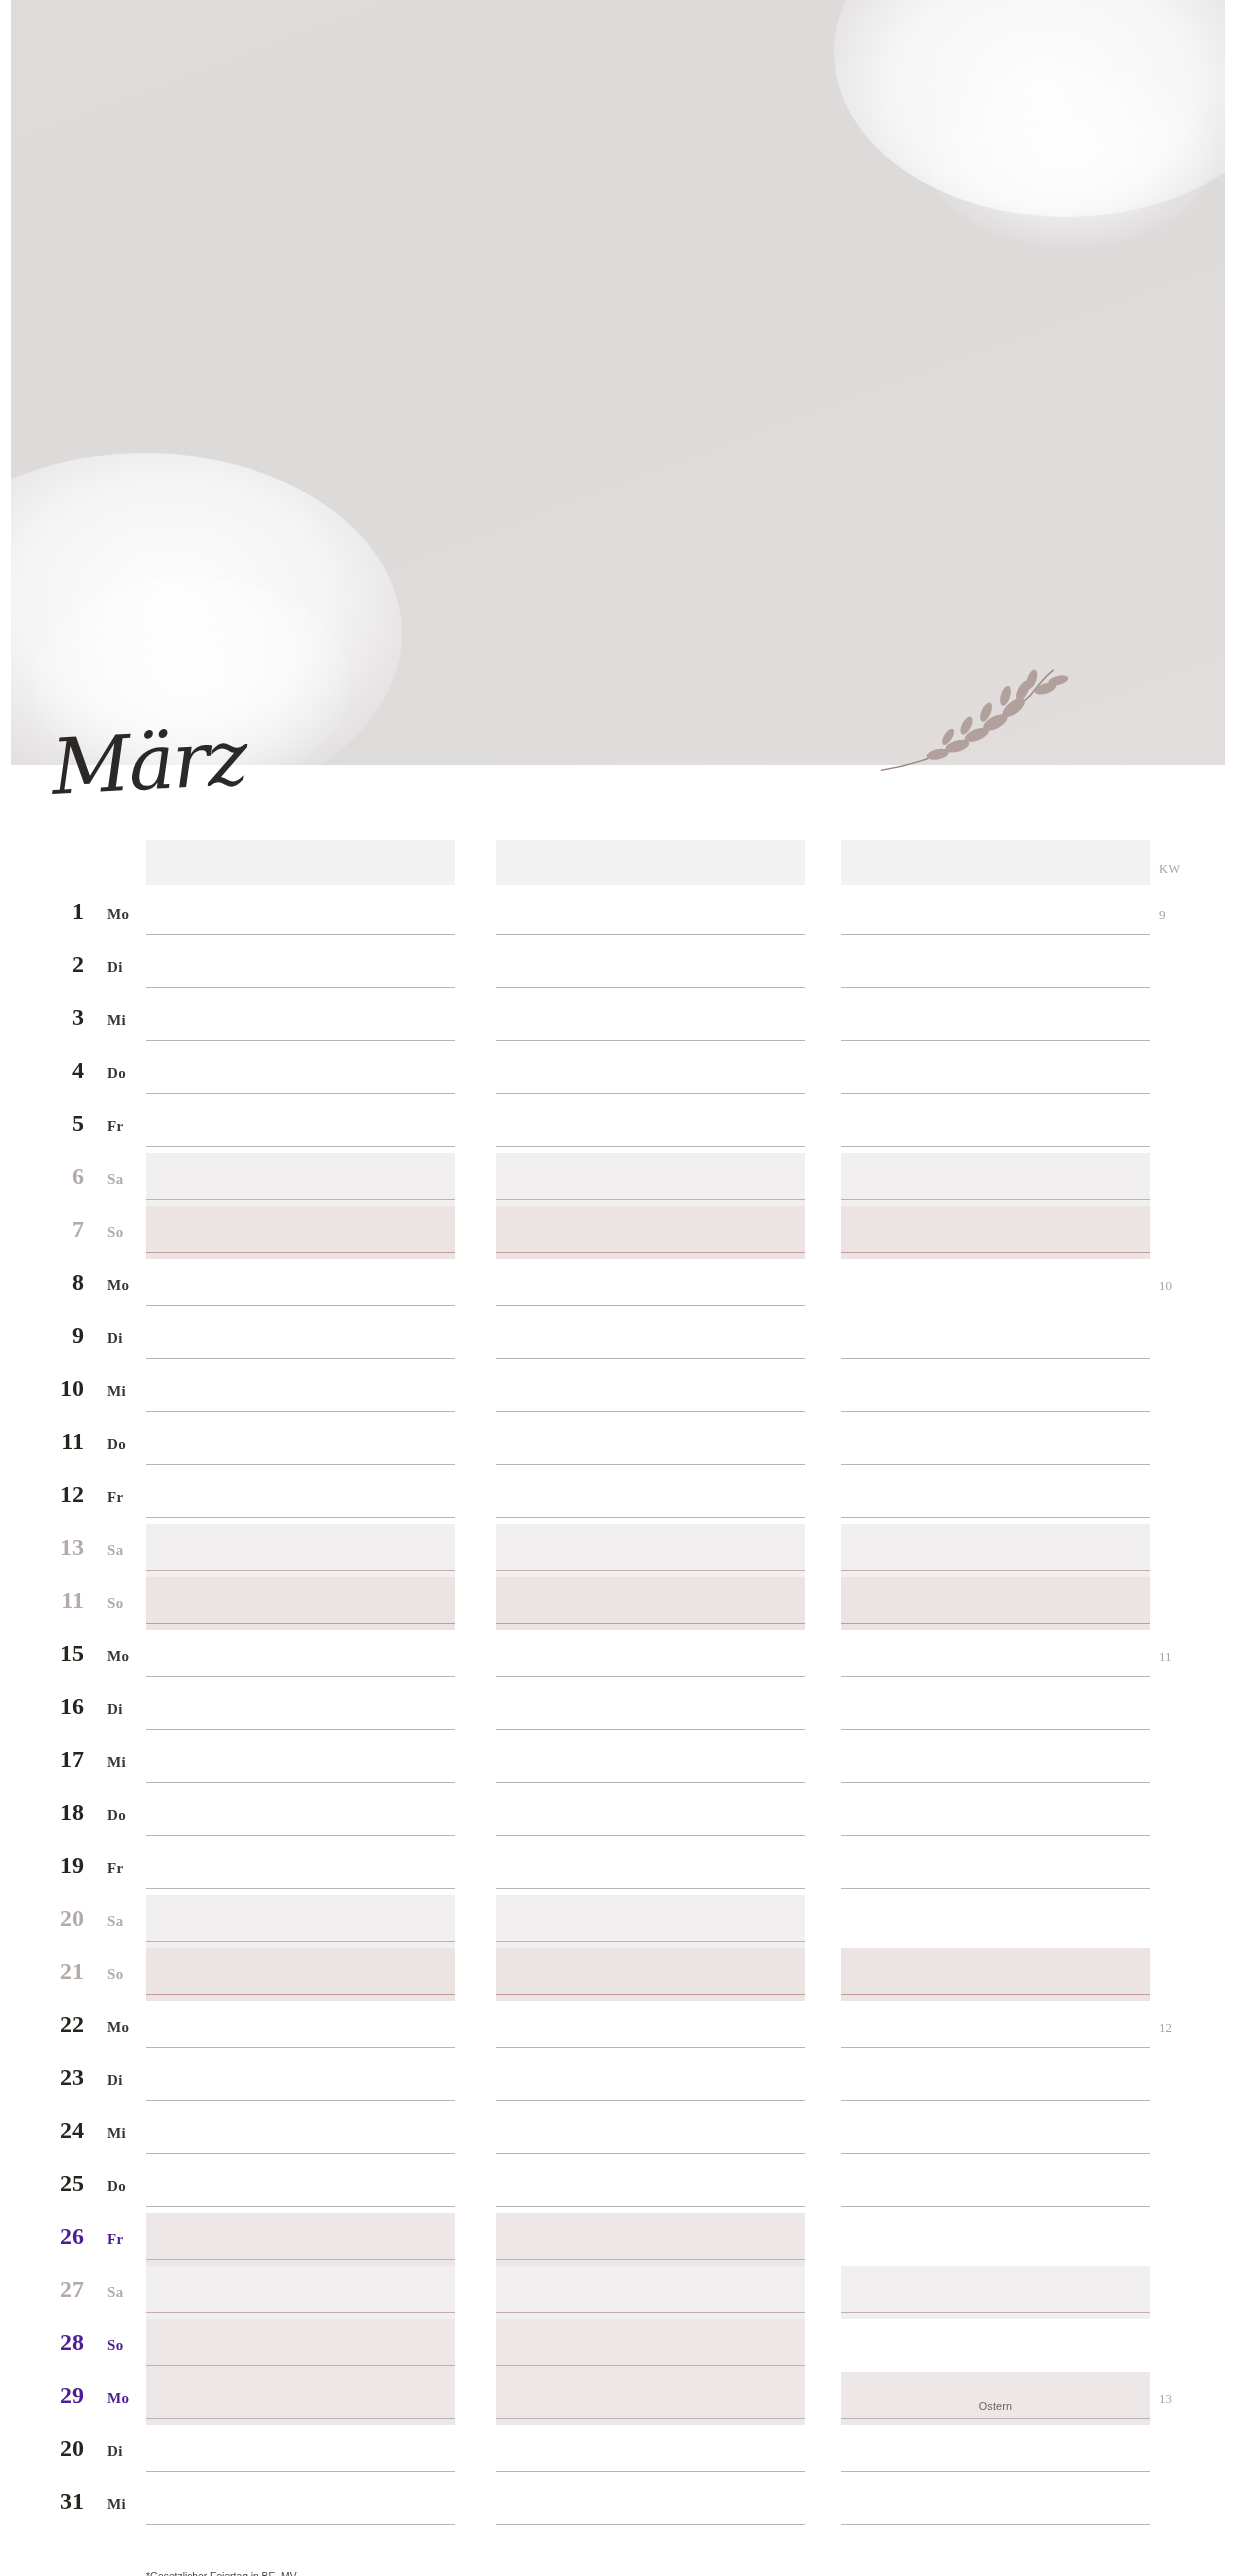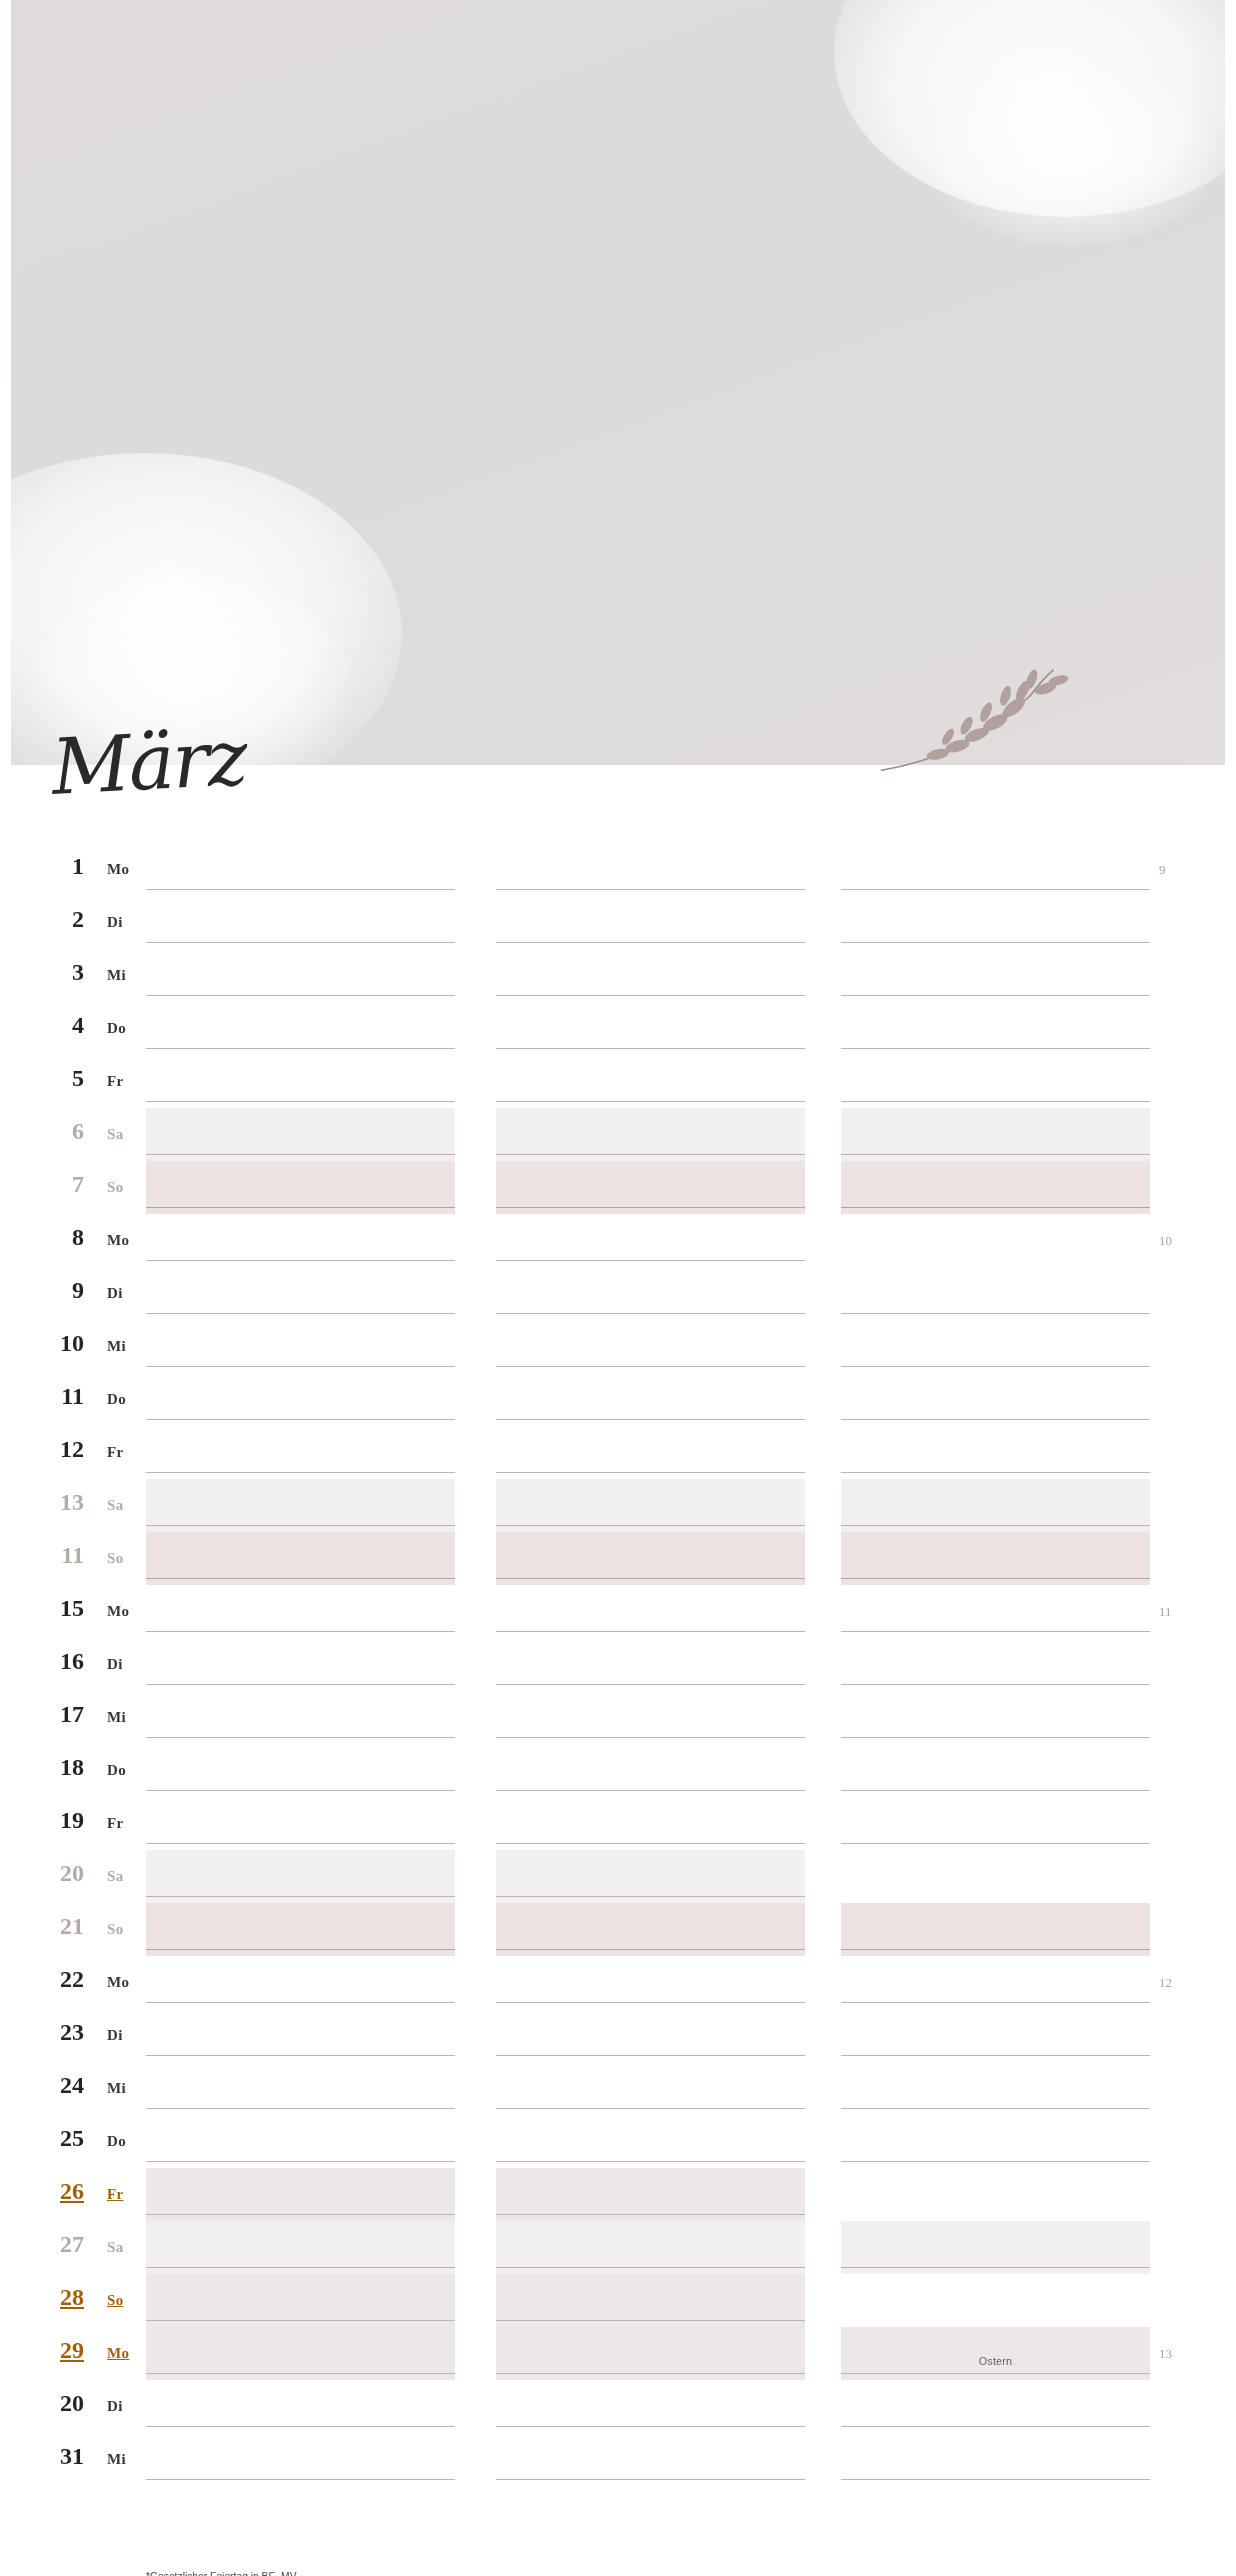--- a/index.html
+++ b/index.html
@@ -162,21 +162,21 @@
     font-family: "Liberation Serif", serif;
     font-weight: 700;
     font-size: 15px;
     color: #3a3733;
     letter-spacing: 0.3px;
     margin-left: 12px;
   }
   .row.weekend .daynum,
   .row.weekend .dayname { color: #b4aaa6; }
   .row.holiday .daynum,
-  .row.holiday .dayname { color: #a16207; text-decoration: underline; }
+  .row.holiday .dayname { color: #4c1d95; }
 
   .cell {
     position: absolute;
     top: 0;
     height: 53px;
   }
   .cell.c1 { left: 146px;  width: 309px; }
   .cell.c2 { left: 496px;  width: 309px; }
   .cell.c3 { left: 841px; width: 309px; }
 
@@ -265,20 +265,26 @@
         <ellipse cx="355" cy="30" rx="20" ry="9" transform="rotate(-14 355 30)"></ellipse>
         <ellipse cx="252" cy="60" rx="20" ry="9" transform="rotate(-72 252 60)"></ellipse>
         <ellipse cx="214" cy="92" rx="20" ry="9" transform="rotate(-66 214 92)"></ellipse>
         <ellipse cx="176" cy="118" rx="19" ry="9" transform="rotate(-62 176 118)"></ellipse>
         <ellipse cx="140" cy="140" rx="18" ry="8" transform="rotate(-58 140 140)"></ellipse>
       </g>
     </svg>
   </div>
 
   <div class="grid">
+    <div class="col-head-row">
+      <div class="col-head c1"></div>
+      <div class="col-head c2"></div>
+      <div class="col-head c3"></div>
+      <div class="kw-label">KW</div>
+    </div>
     <div class="rows" id="rows">
         <div class="row">
           <div class="daynum">1</div>
           <div class="dayname">Mo</div>
           <div class="cell c1">
             <div class="note"></div>
             <div class="rule"></div>
           </div>
           <div class="cell c2">
             <div class="note"></div>

